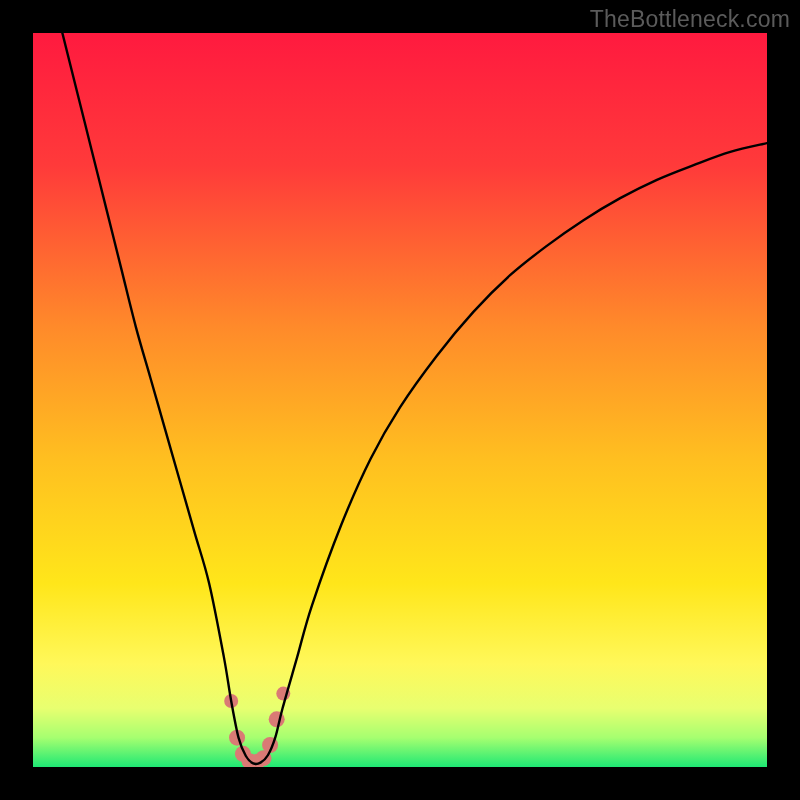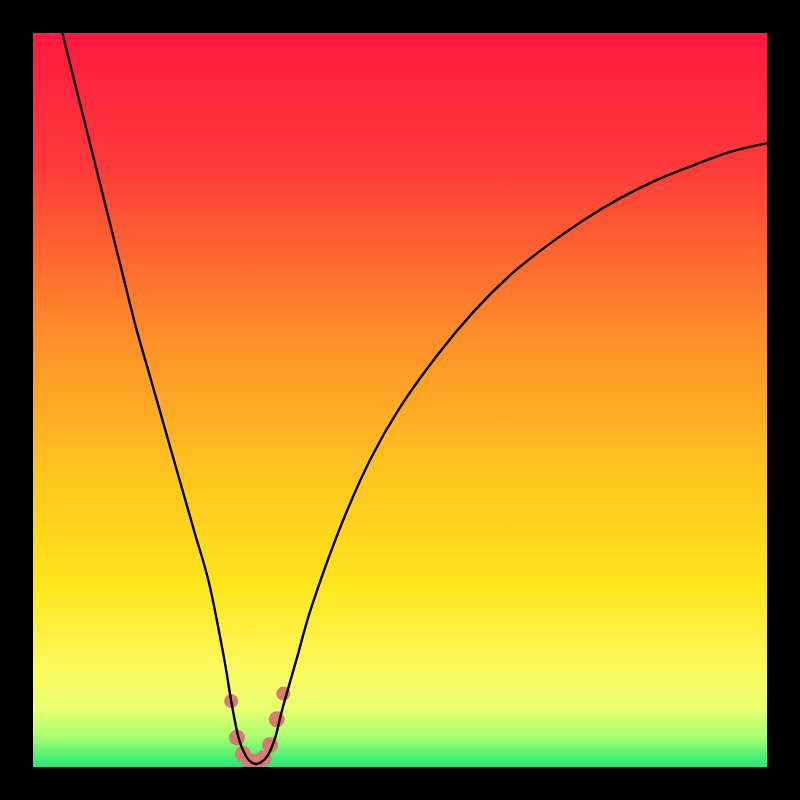--- a/index.html
+++ b/index.html
@@ -78,13 +78,14 @@
           <circle cx="216.53" cy="728.13" r="8" fill="#da7a75"></circle>
           <circle cx="223.87" cy="728.86" r="8" fill="#da7a75"></circle>
           <circle cx="230.48" cy="725.19" r="8" fill="#da7a75"></circle>
           <circle cx="237.08" cy="711.98" r="8" fill="#da7a75"></circle>
           <circle cx="243.69" cy="686.29" r="8" fill="#da7a75"></circle>
           <circle cx="250.29" cy="660.60" r="7" fill="#da7a75"></circle>
         </g>
       <path id="curve-path" fill="none" stroke="#000" stroke-width="2.4" stroke-linecap="round" stroke-linejoin="round" d="M 29.36 0.00 C 31.81 9.79 39.15 39.15 44.04 58.72 C 48.93 78.29 53.83 97.87 58.72 117.44 C 63.61 137.01 68.51 156.59 73.40 176.16 C 78.29 195.73 83.19 215.31 88.08 234.88 C 92.97 254.45 97.87 275.25 102.76 293.60 C 107.65 311.95 112.55 327.85 117.44 344.98 C 122.33 362.11 127.23 379.23 132.12 396.36 C 137.01 413.49 141.91 430.61 146.80 447.74 C 151.69 464.87 156.59 481.99 161.48 499.12 C 166.37 516.25 171.27 529.70 176.16 550.50 C 181.05 571.30 187.17 604.33 190.84 623.90 C 194.51 643.47 195.73 654.48 198.18 667.94 C 200.63 681.40 203.07 695.47 205.52 704.64 C 207.97 713.81 210.41 718.71 212.86 722.99 C 215.31 727.27 217.75 729.23 220.20 730.33 C 222.65 731.43 225.09 730.94 227.54 729.60 C 229.99 728.25 232.43 726.42 234.88 722.26 C 237.33 718.10 239.77 712.47 242.22 704.64 C 244.67 696.81 245.89 688.74 249.56 675.28 C 253.23 661.82 259.35 641.03 264.24 623.90 C 269.13 606.77 271.58 594.54 278.92 572.52 C 286.26 550.50 298.49 516.25 308.28 491.78 C 318.07 467.31 327.85 445.29 337.64 425.72 C 347.43 406.15 355.99 391.47 367.00 374.34 C 378.01 357.21 391.47 338.86 403.70 322.96 C 415.93 307.06 428.17 292.38 440.40 278.92 C 452.63 265.46 464.87 253.23 477.10 242.22 C 489.33 231.21 501.57 222.04 513.80 212.86 C 526.03 203.69 538.27 195.12 550.50 187.17 C 562.73 179.22 574.97 171.88 587.20 165.15 C 599.43 158.42 611.67 152.30 623.90 146.80 C 636.13 141.29 648.37 136.77 660.60 132.12 C 672.83 127.47 685.07 122.58 697.30 118.91 C 709.53 115.24 727.88 111.57 734.00 110.10 "></path>
     </svg>
   </div>
+  <div class="watermark">TheBottleneck.com</div>
 </div>
 
 </body></html>

